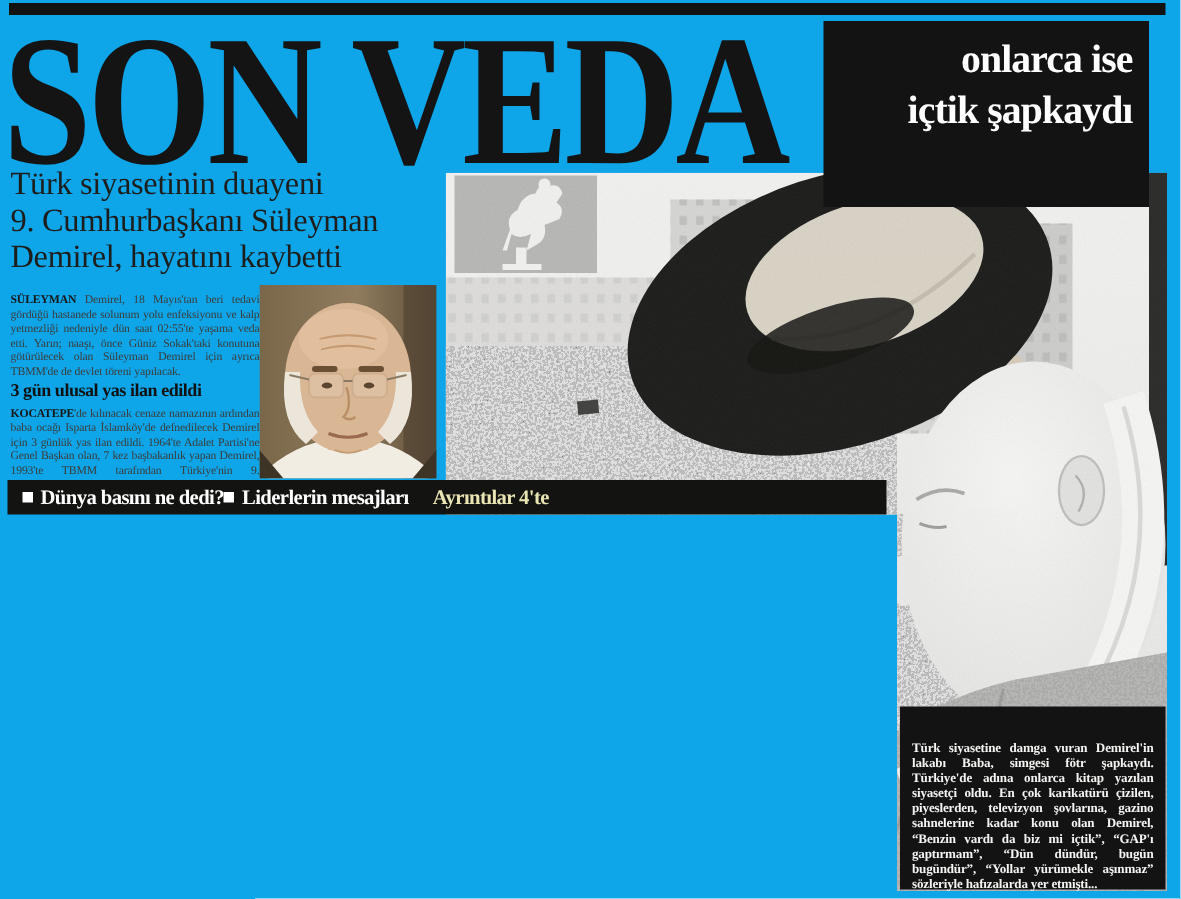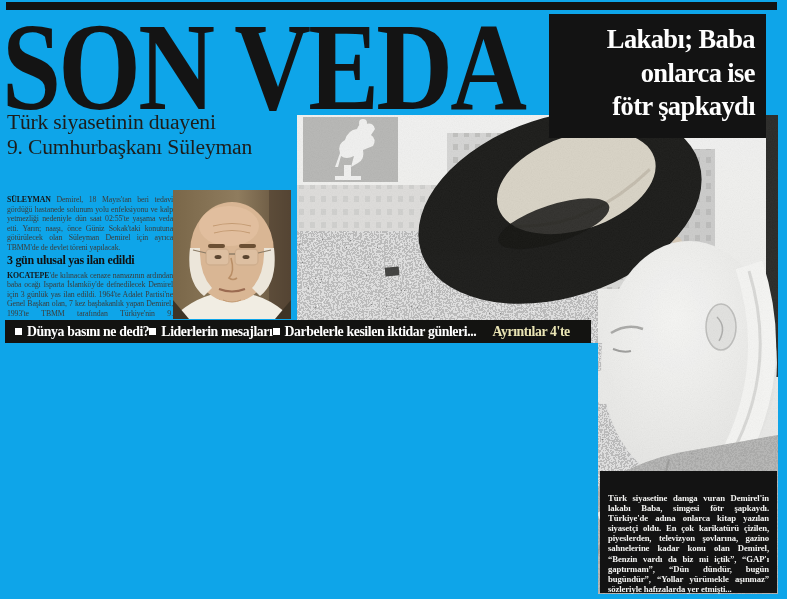--- a/index.html
+++ b/index.html
@@ -59,28 +59,28 @@
 </head>
 <body>
 
 <div id="page">
 
   <div class="abs" id="topbar"></div>
 
   <div class="abs" id="headline">SON VEDA</div>
 
   <div class="abs" id="lakabi-box">
-    <div class="ln">Lakabı; Baba</div>
     <div class="ln">onlarca ise</div>
-    <div class="ln">fötr şapkaydı</div>
+    <div class="ln">içtik şapkaydı</div>
   </div>
 
   <div class="abs" id="subheadline">
     <div>Türk siyasetinin duayeni</div>
     <div>9. Cumhurbaşkanı Süleyman</div>
+    <div>Demirel, hayatını kaybetti</div>
   </div>
 
   <div class="abs" id="article">
     <p><span class="lead">SÜLEYMAN</span><span> Demirel, 18 Mayıs'tan beri tedavi gördüğü hastanede solunum yolu enfeksiyonu ve kalp yetmezliği nedeniyle dün saat 02:55'te yaşama veda etti. Yarın; naaşı, önce Güniz Sokak'taki konutuna götürülecek olan Süleyman Demirel için ayrıca TBMM'de de devlet töreni yapılacak.</span></p>
     <h3>3 gün ulusal yas ilan edildi</h3>
     <p><span class="lead">KOCATEPE</span><span>'de kılınacak cenaze namazının ardından baba ocağı Isparta İslamköy'de defnedilecek Demirel için 3 günlük yas ilan edildi. 1964'te Adalet Partisi'ne Genel Başkan olan, 7 kez başbakanlık yapan Demirel, 1993'te TBMM tarafından Türkiye'nin 9. Cumhurbaşkanı seçilmişti.</span></p>
   </div>
 
   <div class="abs" id="portrait" aria-label="Renkli portre: gözlüklü, beyaz saçlı Süleyman Demirel">
     <svg width="118" height="129" viewBox="0 0 118 129">
@@ -239,24 +239,20 @@
 
   <div class="abs" id="ticker">
     <span class="t-item">
         <span class="sq"></span>
         <span>Dünya basını ne dedi?</span>
       </span>
     <span class="t-item">
         <span class="sq"></span>
         <span>Liderlerin mesajları</span>
       </span>
-    <span class="t-item">
-        <span class="sq"></span>
-        <span>Darbelerle kesilen iktidar günleri...</span>
-      </span>
     <span id="ticker-highlight" style="color: rgb(233, 228, 180);">Ayrıntılar 4'te</span>
   </div>
 
   <div class="abs" id="caption-box">
     <span>Türk siyasetine damga vuran Demirel'in lakabı Baba, simgesi fötr şapkaydı. Türkiye'de adına onlarca kitap yazılan siyasetçi oldu. En çok karikatürü çizilen, piyeslerden, televizyon şovlarına, gazino sahnelerine kadar konu olan Demirel, “Benzin vardı da biz mi içtik”, “GAP'ı gaptırmam”, “Dün dündür, bugün bugündür”, “Yollar yürümekle aşınmaz” sözleriyle hafızalarda yer etmişti...</span>
   </div>
 
 </div>
 
 </body></html>

